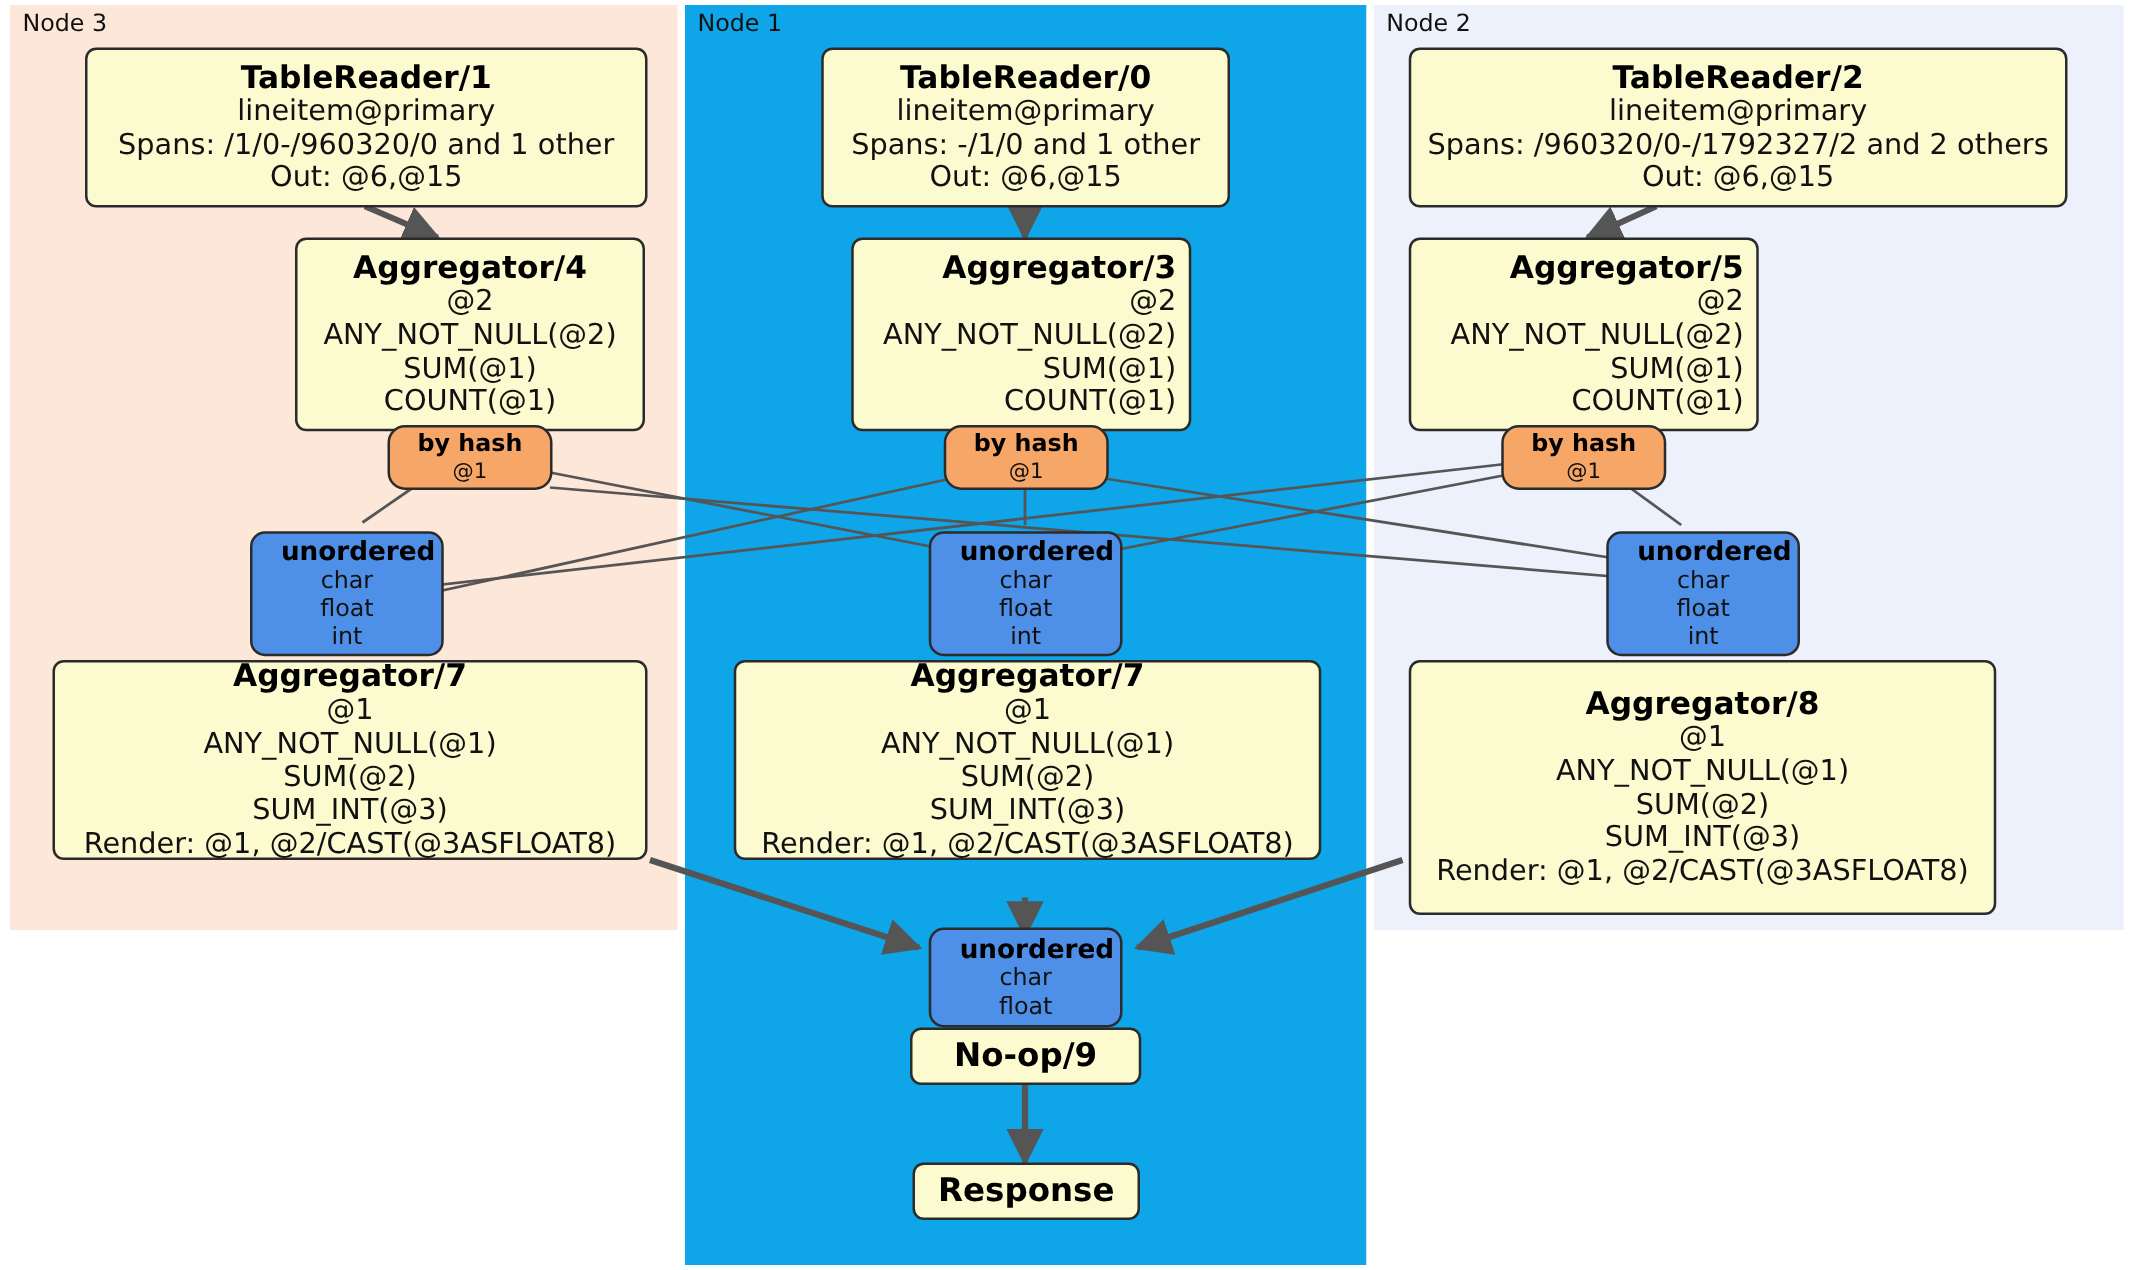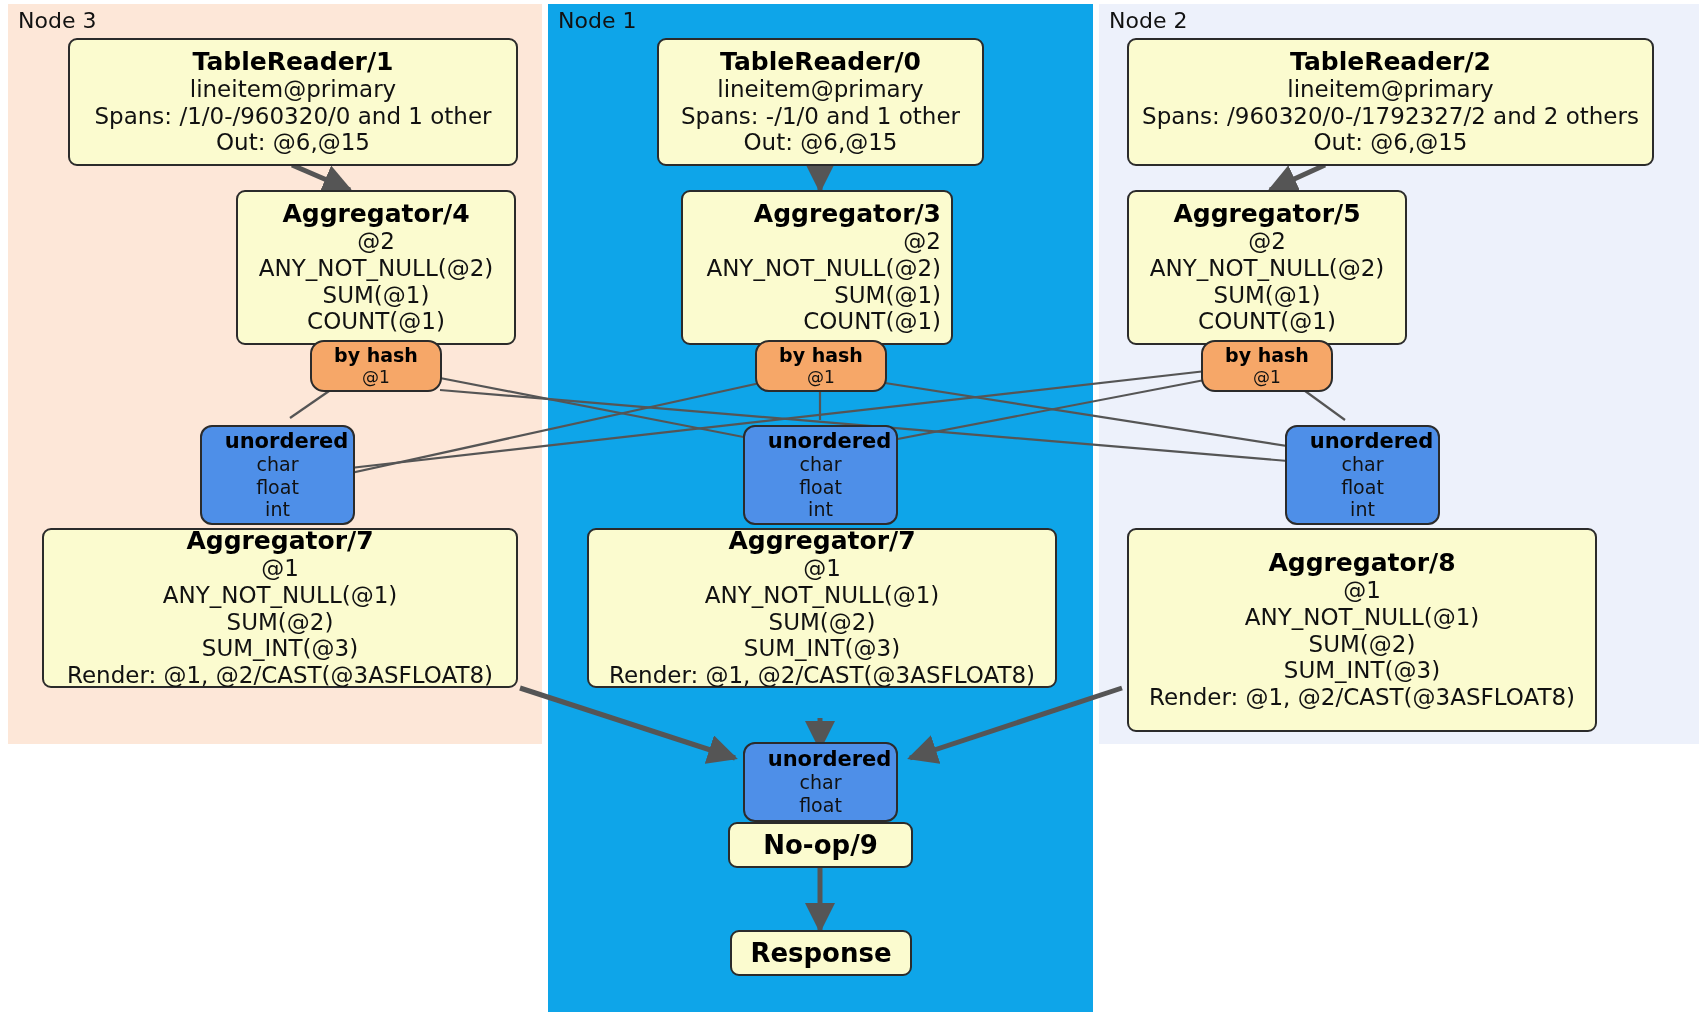--- a/index.html
+++ b/index.html
@@ -6,21 +6,21 @@
   body{
     font-family:"DejaVu Sans","Liberation Sans",sans-serif;
     width:1706px;height:1016px;position:relative;overflow:hidden;
   }
   #stage{position:absolute;left:0;top:0;width:1706px;height:1016px;}
 
   
   .region{position:absolute;box-sizing:border-box;}
   .region-label{
     position:absolute;left:10px;top:6px;
-    font-size:22px;color:#111;line-height:1;
+    font-size:19px;color:#111;line-height:1;
     white-space:nowrap;
   }
 
   
   #edges{position:absolute;left:0;top:0;width:1706px;height:1016px;
          pointer-events:none;}
 
   
   .gnode{position:absolute;box-sizing:border-box;
          display:flex;flex-direction:column;align-items:center;
@@ -138,21 +138,21 @@
   </div>
 
   <div class="gnode proc z-proc" style="left:681px;top:190px;width:272px;height:155px;align-items:flex-end;">
     <div class="ttl">Aggregator/3</div>
     <div class="ln">@2</div>
     <div class="ln">ANY_NOT_NULL(@2)</div>
     <div class="ln">SUM(@1)</div>
     <div class="ln">COUNT(@1)</div>
   </div>
 
-  <div class="gnode proc z-proc" style="left:1127px;top:190px;width:280px;height:155px;">
+  <div class="gnode proc z-proc" style="left:1127px;top:190px;width:280px;height:155px;align-items:flex-end;">
     <div class="ttl">Aggregator/5</div>
     <div class="ln">@2</div>
     <div class="ln">ANY_NOT_NULL(@2)</div>
     <div class="ln">SUM(@1)</div>
     <div class="ln">COUNT(@1)</div>
   </div>
 
   <div class="gnode hash z-hash" style="left:310px;top:340px;width:132px;height:52px;">
     <div class="ttl">by hash</div>
     <div class="ln">@1</div>

